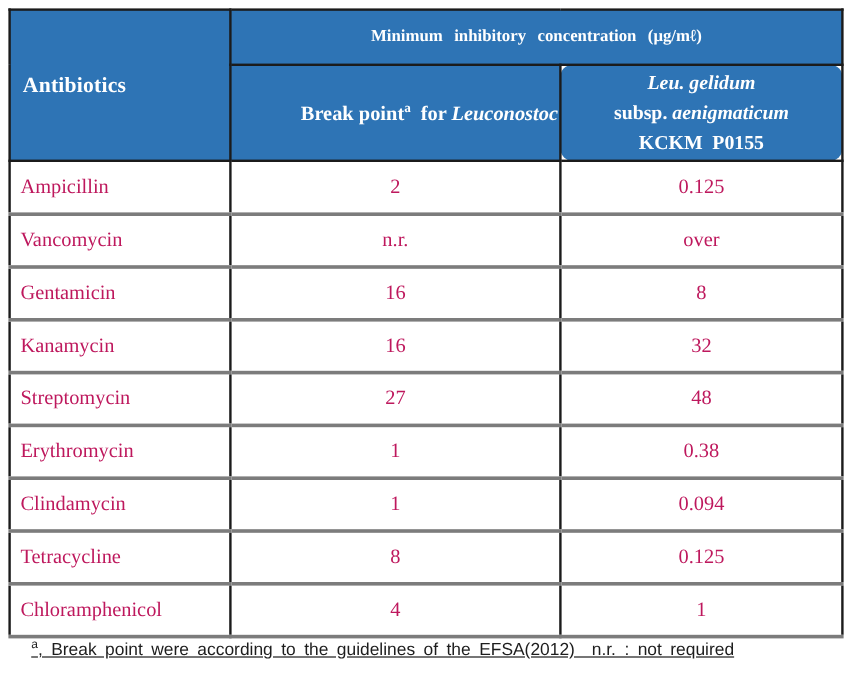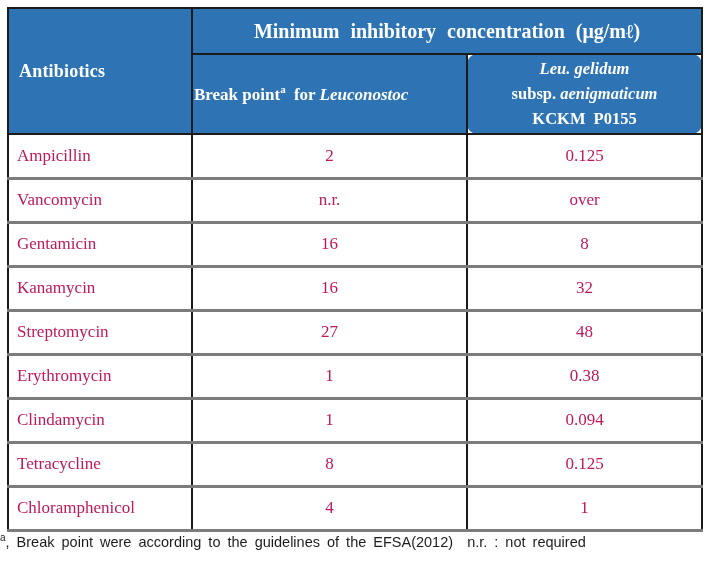--- a/index.html
+++ b/index.html
@@ -42,25 +42,25 @@
   tr.data-row { height: 44px; }
   tr.data-row.first td { border-top: 2px solid #1b1b1b; }
   th.antibiotics-header {
     text-align: left;
     padding-left: 10px;
     font-size: 18px;
     letter-spacing: 0.2px;
   }
   th.mic-title-header {
     text-align: center;
-    font-size: 20px;
+    font-size: 14px;
     word-spacing: 6px;
   }
   th.breakpoint-header {
-    text-align: left;
+    text-align: right;
     font-size: 17px;
   }
   th.breakpoint-header sup {
     font-size: 11px;
     margin-right: 4px;
   }
   th.strain-header {
     text-align: center;
     font-size: 16.5px;
     line-height: 1.5;
@@ -68,27 +68,28 @@
     border-radius: 10px;
   }
   .strain-line3 { word-spacing: 4px; }
   td.antibiotic-name {
     text-align: left;
     padding-left: 8px;
   }
   td.cell-value { text-align: center; }
   .footnote {
     position: absolute;
-    left: 0;
+    left: 26px;
     top: 532px;
     font-family: "Liberation Sans", "DejaVu Sans", sans-serif;
     font-size: 14.5px;
     color: #1d1d1d;
     word-spacing: 3px;
     white-space: pre-wrap;
+    text-decoration: underline;
   }
   .footnote sup { font-size: 10px; }
 </style>
 </head>
 <body>
 
 <div class="page">
 
   <table class="mic-table">
     <colgroup>

